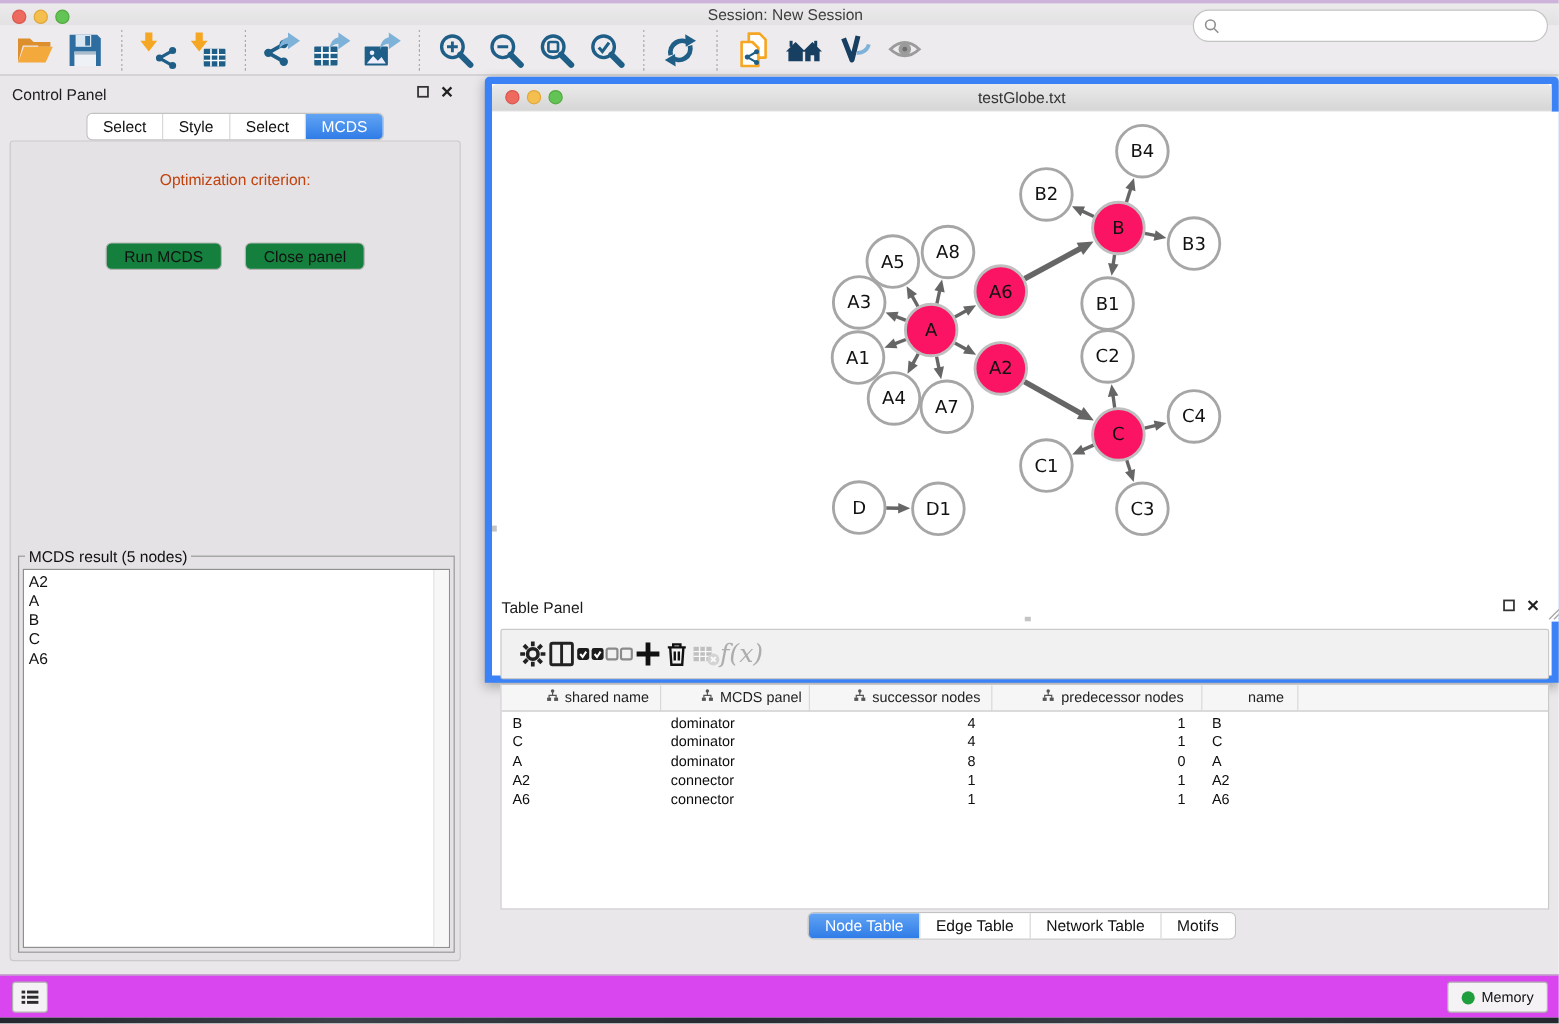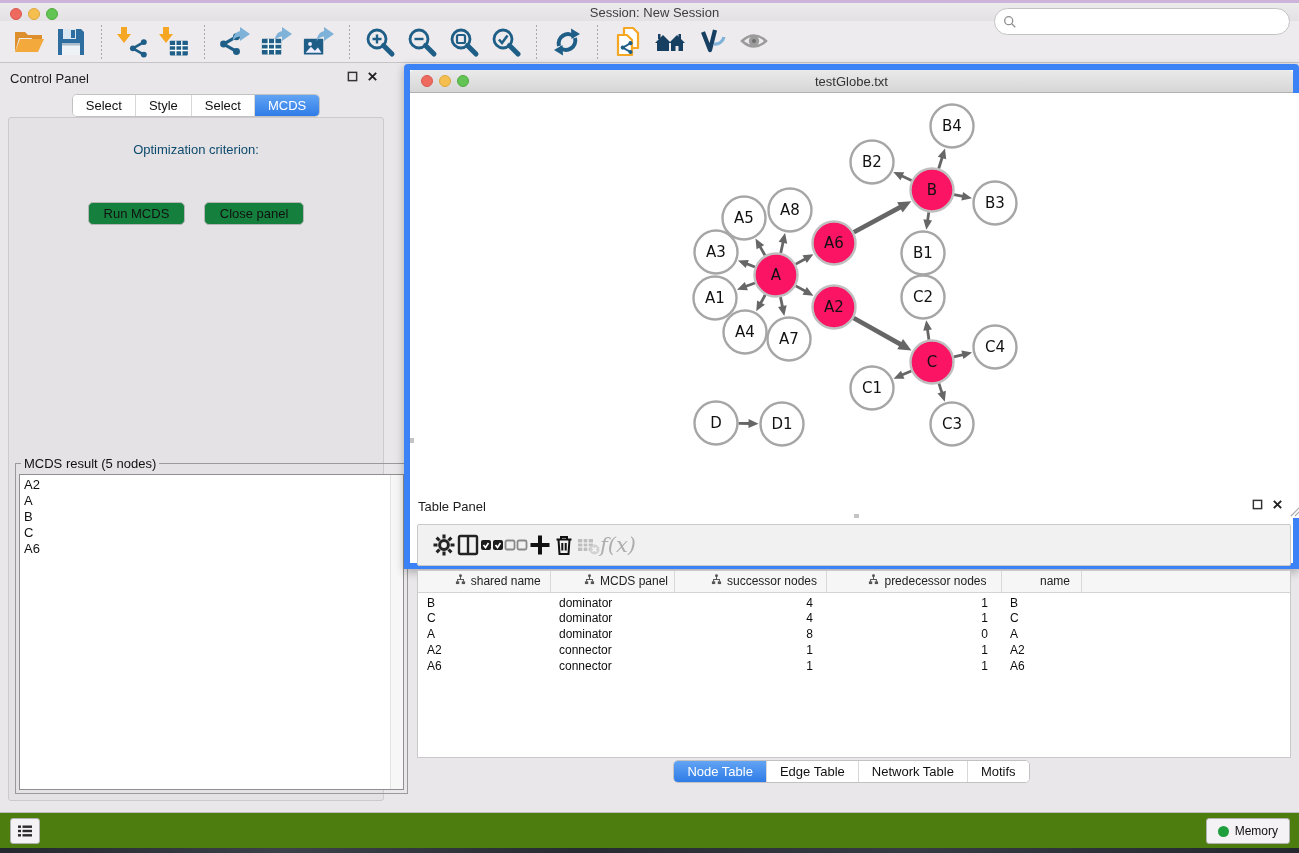--- a/index.html
+++ b/index.html
@@ -43,37 +43,37 @@
   .seg-btn { border:0; border-left:1px solid #d8d8d8; background:#fff;
     font-size:13px; color:#111; padding:3px 13px; cursor:pointer;
     font-family:inherit; white-space:nowrap; }
   .seg-btn:first-child { border-left:0; }
   .seg-btn.active { background:linear-gradient(#62a4f4,#2f7ce7); color:#fff; }
   #cp-tabs-wrap { position:absolute; left:0; top:31px; width:100%; text-align:center; }
 
   #cp-content { position:absolute; left:8px; top:54px; width:376px; height:684px;
     background:#e4e2e4; border:1px solid #cccacc; border-radius:3px; }
   #opt-label { position:absolute; left:0; top:24px; width:100%; text-align:center;
-    font-size:13px; color:#0c4a6e; }
+    font-size:13px; color:#c2410c; }
   #criterion-select { position:absolute; left:34px; top:44px; width:310px; height:24px;
     background:#fff; border:1px solid #b9b9b9; border-radius:5px; cursor:pointer;
     display:flex; align-items:center; padding-left:10px; font-size:13px; color:#111; }
   #criterion-stepper { position:absolute; right:2px; top:2px; width:19px; height:18px;
     border-radius:4px; background:linear-gradient(#66a7f5,#2e7ce8);
     display:flex; flex-direction:column; align-items:center; justify-content:center; gap:2px; }
   .chev-up { width:0; height:0; border-left:4px solid transparent;
     border-right:4px solid transparent; border-bottom:5px solid #fff; }
   .chev-down { width:0; height:0; border-left:4px solid transparent;
     border-right:4px solid transparent; border-top:5px solid #fff; }
   #cp-buttons { position:absolute; left:0; top:84px; width:100%; text-align:center; }
   .mac-btn { background:#15803d; border:1px solid #b5b5b5; border-radius:5px;
     font-size:13px; color:#111; padding:3px 15px; margin:0 7px; cursor:pointer;
     font-family:inherit; }
 
-  #mcds-fieldset { position:absolute; left:6px; top:338px; width:393px; height:338px;
+  #mcds-fieldset { position:absolute; left:6px; top:338px; width:364px; height:338px;
     border:1px solid #9a9a9a; padding:3px; }
   #mcds-fieldset legend { font-size:13px; color:#111; padding:0 3px; margin-left:2px; }
   #mcds-list { position:relative; width:100%; height:100%; background:#fff;
     border:1px solid #8f8f8f; overflow:hidden; padding:2px 0 0 4px; }
   .list-item { font-size:13px; color:#111; line-height:16px; cursor:default; }
   #mcds-scroll { position:absolute; right:0; top:0; bottom:0; width:13px;
     background:#f7f7f7; border-left:1px solid #e4e4e4; }
 
   
   #network-window { position:absolute; left:404px; top:64px; width:895px; height:505px;
@@ -109,21 +109,21 @@
   #tp-table th.filler { border-right:0; }
   #tp-table td { font-size:12px; color:#0d0d0d; height:16px; white-space:nowrap;
     overflow:hidden; cursor:default; }
   #tp-table tbody tr:first-child td { padding-top:3px; }
   td.al { text-align:left; padding-left:9px; }
   td.ar { text-align:right; padding-right:13px; }
   #tp-tabs-wrap { position:absolute; left:0; top:267px; width:100%; text-align:center; }
 
   
   #status-bar { position:absolute; left:0; top:812px; width:100%; height:36px;
-    background:#4d7c0f; border-top:1px solid #bdbdbd;padding-left:41px; }
+    background:#d946ef; border-top:1px solid #bdbdbd;padding-left:41px; }
   #mode-button { position:absolute; left:10px; top:5px; width:30px; height:26px;
     background:#f4f2f4; border:1px solid #b0b0b0; border-radius:3px; cursor:pointer;
     display:flex; align-items:center; justify-content:center; }
   #memory-button { position:absolute; right:9px; top:5px; height:26px;
     background:#f4f2f4; border:1px solid #b0b0b0; border-radius:3px; cursor:pointer;
     display:flex; align-items:center; gap:6px; padding:0 11px; }
   #memory-dot { width:11px; height:11px; border-radius:50%; background:#1f9e3d; }
   #memory-label { font-size:12px; color:#111; }
   #wallpaper-bottom { position:absolute; left:0; top:848px; width:100%; height:5px;
     background:linear-gradient(90deg,#23282e,#3a4148 22%,#262b31 45%,#343b42 70%,#23282e); }

